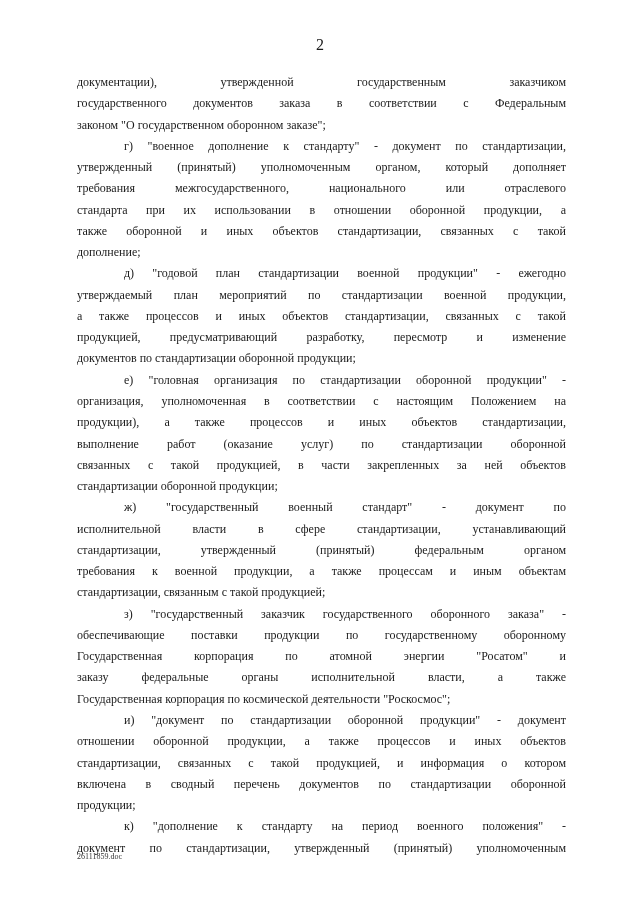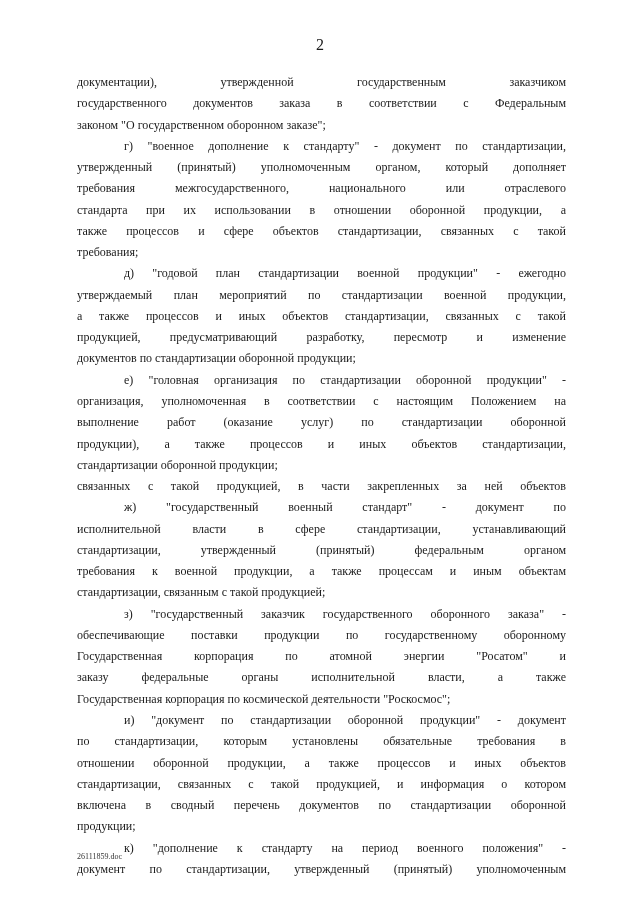--- a/index.html
+++ b/index.html
@@ -21,45 +21,44 @@
 <div class="page-number">2</div>
 
 <div class="body-text" id="body-text">
     <span class="line">документации), утвержденной государственным заказчиком</span>
     <span class="line">государственного документов заказа в соответствии с Федеральным</span>
     <span class="line last">законом "О государственном оборонном заказе";</span>
     <span class="line indent">г) "военное дополнение к стандарту" - документ по стандартизации,</span>
     <span class="line">утвержденный (принятый) уполномоченным органом, который дополняет</span>
     <span class="line">требования межгосударственного, национального или отраслевого</span>
     <span class="line">стандарта при их использовании в отношении оборонной продукции, а</span>
-    <span class="line">также процессов и сфере объектов стандартизации, связанных с такой</span>
-    <span class="line last">требования;</span>
+    <span class="line">также оборонной и иных объектов стандартизации, связанных с такой</span>
+    <span class="line last">дополнение;</span>
     <span class="line indent">д) "годовой план стандартизации военной продукции" - ежегодно</span>
     <span class="line">утверждаемый план мероприятий по стандартизации военной продукции,</span>
     <span class="line">а также процессов и иных объектов стандартизации, связанных с такой</span>
     <span class="line">продукцией, предусматривающий разработку, пересмотр и изменение</span>
     <span class="line last">документов по стандартизации оборонной продукции;</span>
     <span class="line indent">е) "головная организация по стандартизации оборонной продукции" -</span>
     <span class="line">организация, уполномоченная в соответствии с настоящим Положением на</span>
+    <span class="line">продукции), а также процессов и иных объектов стандартизации,</span>
     <span class="line">выполнение работ (оказание услуг) по стандартизации оборонной</span>
-    <span class="line">продукции), а также процессов и иных объектов стандартизации,</span>
+    <span class="line">связанных с такой продукцией, в части закрепленных за ней объектов</span>
     <span class="line last">стандартизации оборонной продукции;</span>
-    <span class="line">связанных с такой продукцией, в части закрепленных за ней объектов</span>
     <span class="line indent">ж) "государственный военный стандарт" - документ по</span>
     <span class="line">исполнительной власти в сфере стандартизации, устанавливающий</span>
     <span class="line">стандартизации, утвержденный (принятый) федеральным органом</span>
     <span class="line">требования к военной продукции, а также процессам и иным объектам</span>
     <span class="line last">стандартизации, связанным с такой продукцией;</span>
     <span class="line indent">з) "государственный заказчик государственного оборонного заказа" -</span>
     <span class="line">обеспечивающие поставки продукции по государственному оборонному</span>
     <span class="line">Государственная корпорация по атомной энергии "Росатом" и</span>
     <span class="line">заказу федеральные органы исполнительной власти, а также</span>
     <span class="line last">Государственная корпорация по космической деятельности "Роскосмос";</span>
     <span class="line indent">и) "документ по стандартизации оборонной продукции" - документ</span>
-    <span class="line">по стандартизации, которым установлены обязательные требования в</span>
     <span class="line">отношении оборонной продукции, а также процессов и иных объектов</span>
     <span class="line">стандартизации, связанных с такой продукцией, и информация о котором</span>
     <span class="line">включена в сводный перечень документов по стандартизации оборонной</span>
     <span class="line last">продукции;</span>
     <span class="line indent">к) "дополнение к стандарту на период военного положения" -</span>
     <span class="line">документ по стандартизации, утвержденный (принятый) уполномоченным</span>
   </div>
 
 <div class="footer">26111859.doc</div>
 

